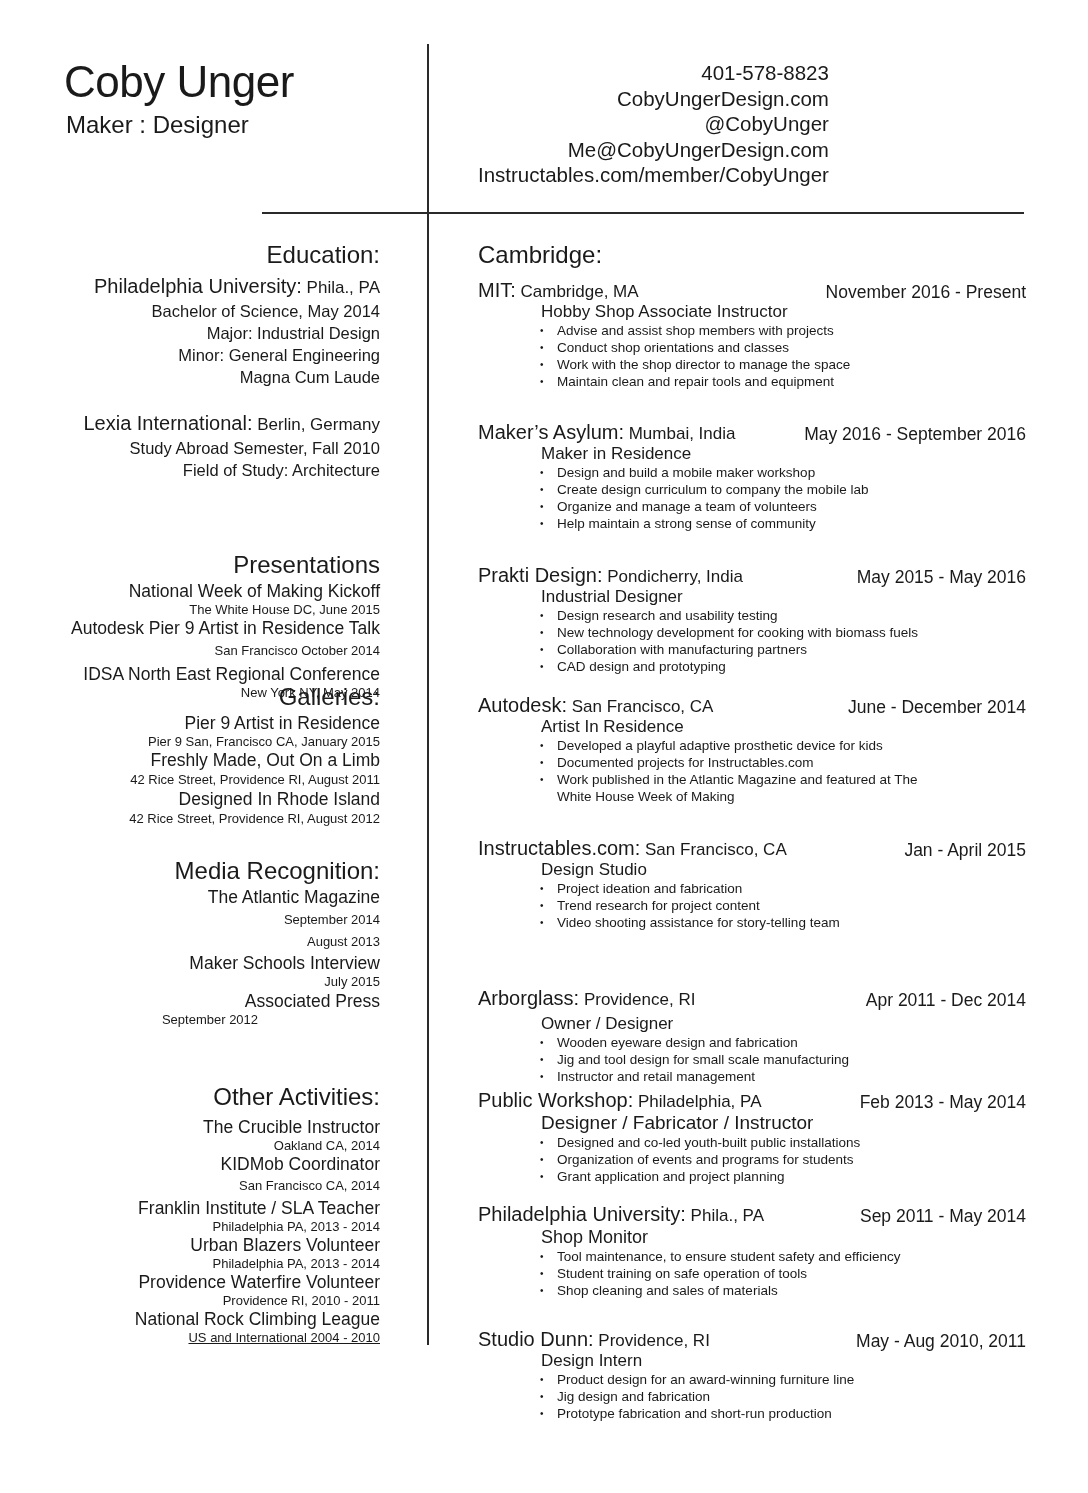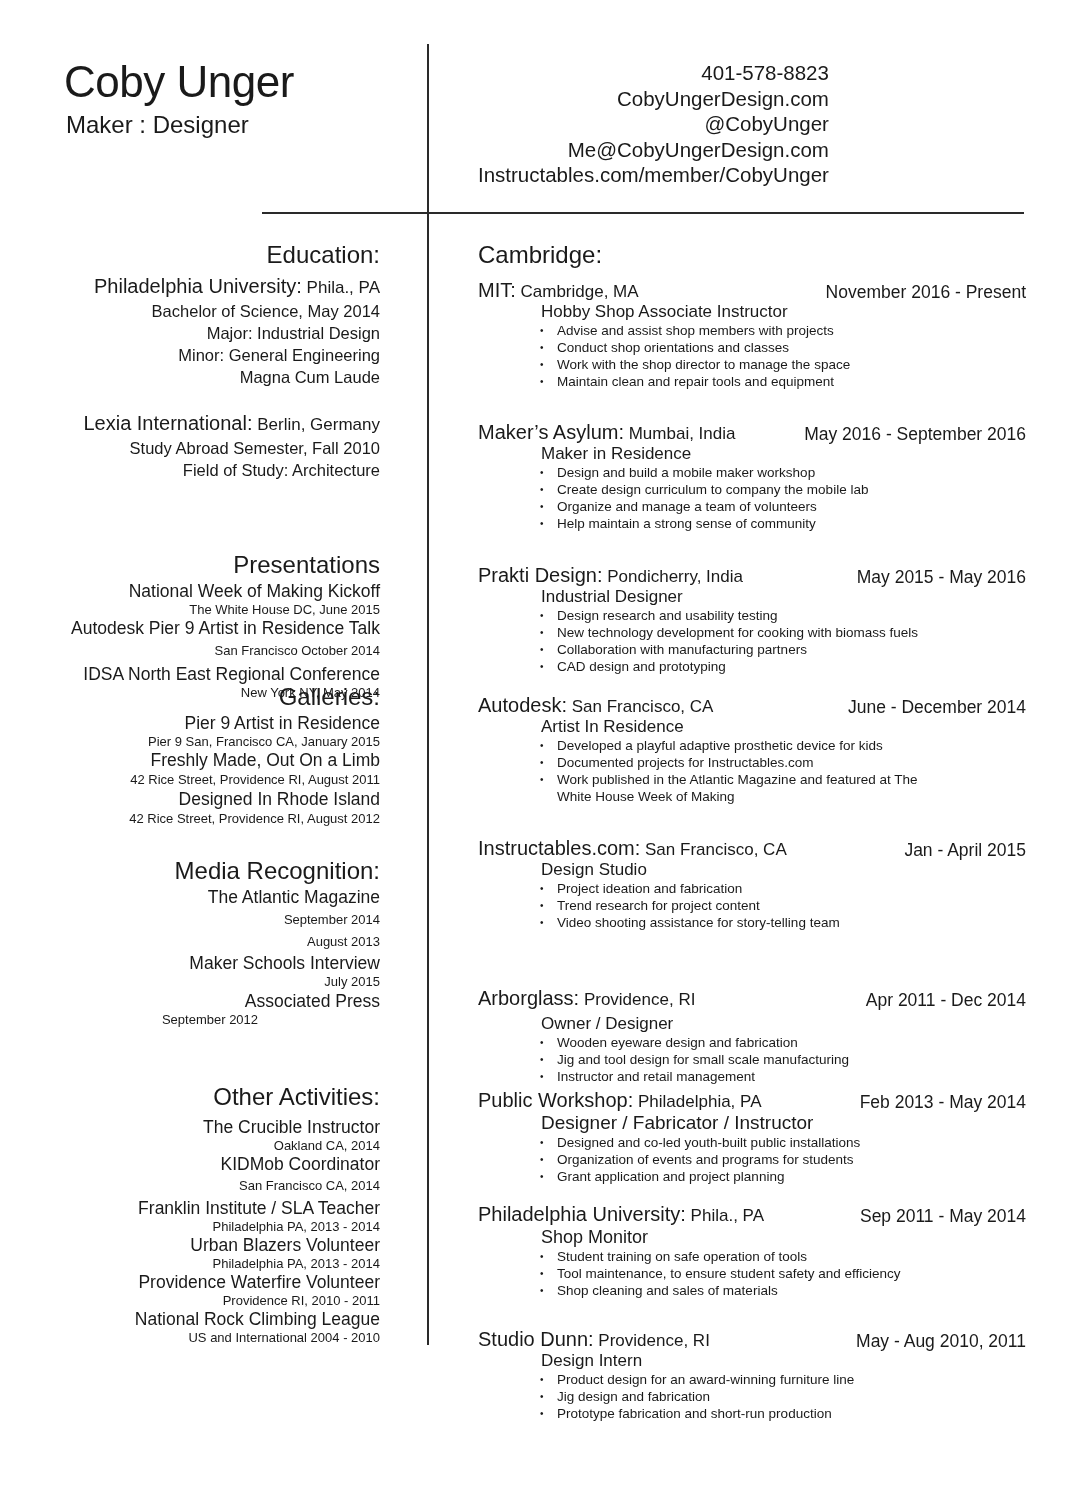--- a/index.html
+++ b/index.html
@@ -103,21 +103,21 @@
   <div class="l-small" style="line-height:15px;">Oakland CA, 2014</div>
   <div class="l-big">KIDMob Coordinator</div>
   <div class="l-small" style="line-height:22px;">San Francisco CA, 2014</div>
   <div class="l-big">Franklin Institute / SLA Teacher</div>
   <div class="l-small" style="line-height:15px;">Philadelphia PA, 2013 - 2014</div>
   <div class="l-big">Urban Blazers Volunteer</div>
   <div class="l-small" style="line-height:15px;">Philadelphia PA, 2013 - 2014</div>
   <div class="l-big">Providence Waterfire Volunteer</div>
   <div class="l-small" style="line-height:15px;">Providence RI, 2010 - 2011</div>
   <div class="l-big">National Rock Climbing League</div>
-  <div class="l-small" style="line-height:15px;">US and International 2004 - 2010</div>
+  <div class="l-small" style="line-height:15px;text-decoration:underline;">US and International 2004 - 2010</div>
 </div>
 
 <div class="right sec-h" style="top:240px;">Cambridge:</div>
 
 <div class="job" style="top:278px;">
   <div class="job-head">
     <div class="job-org"><span>MIT:</span><span class="job-loc"> Cambridge, MA</span></div>
     <div class="job-date">November 2016 - Present</div>
   </div>
   <div class="job-title">Hobby Shop Associate Instructor</div>
@@ -209,22 +209,22 @@
   </ul>
 </div>
 
 <div class="job" style="top:1202px;">
   <div class="job-head">
     <div class="job-org"><span>Philadelphia University:</span><span class="job-loc"> Phila., PA</span></div>
     <div class="job-date">Sep 2011 - May 2014</div>
   </div>
   <div class="job-title" style="font-size:18px; line-height:22px;">Shop Monitor</div>
   <ul>
+    <li>Tool maintenance, to ensure student safety and efficiency</li>
     <li>Student training on safe operation of tools</li>
-    <li>Tool maintenance, to ensure student safety and efficiency</li>
     <li>Shop cleaning and sales of materials</li>
   </ul>
 </div>
 
 <div class="job" style="top:1327px;">
   <div class="job-head">
     <div class="job-org"><span>Studio Dunn:</span><span class="job-loc"> Providence, RI</span></div>
     <div class="job-date">May - Aug 2010, 2011</div>
   </div>
   <div class="job-title">Design Intern</div>

